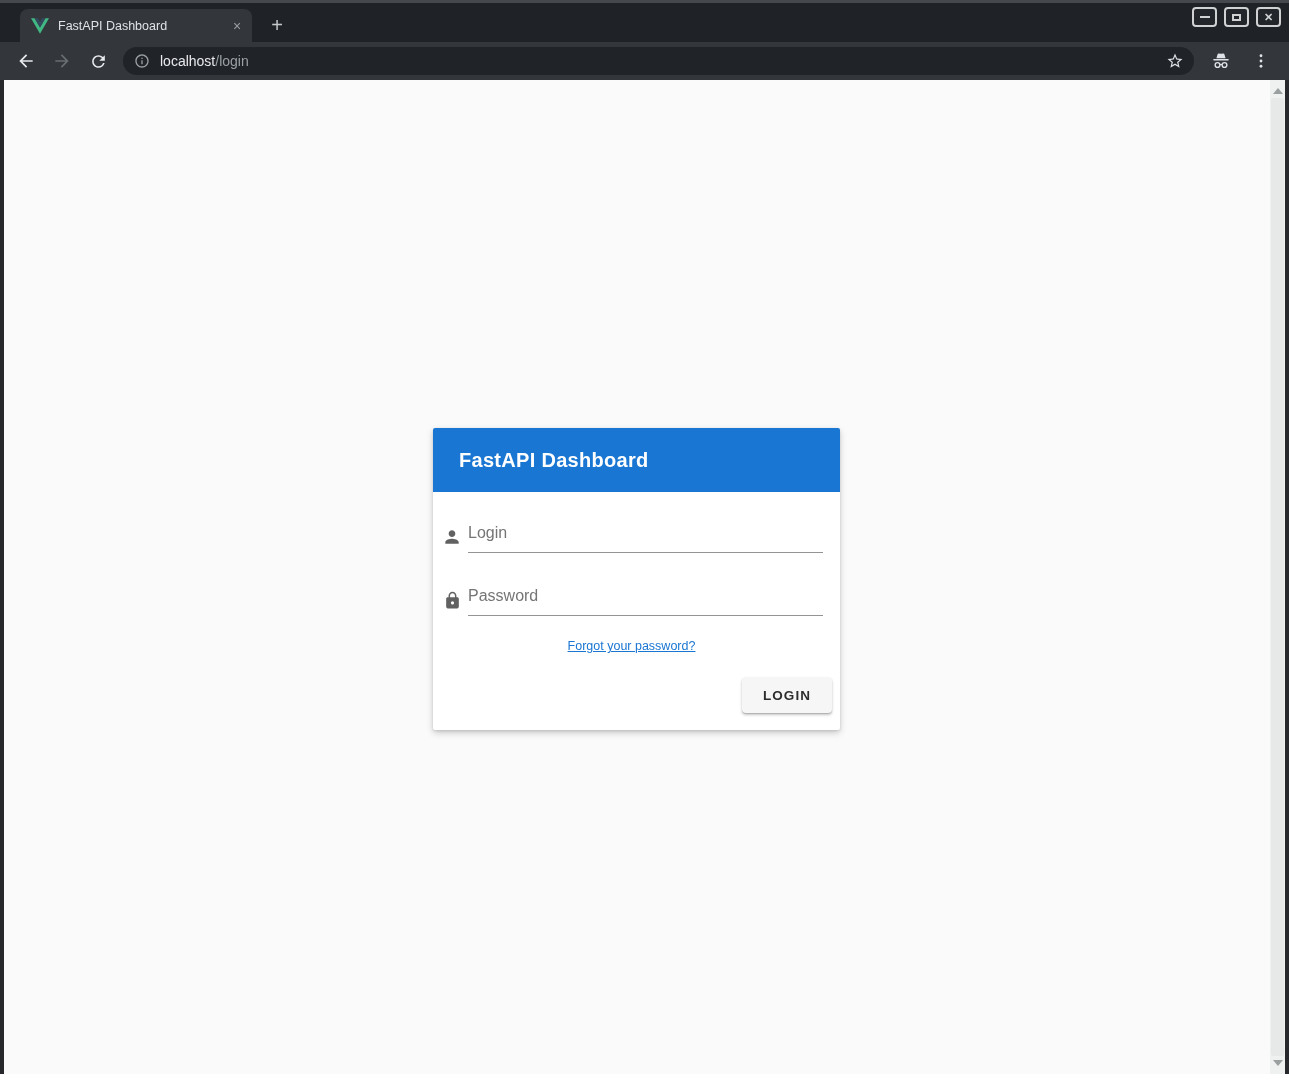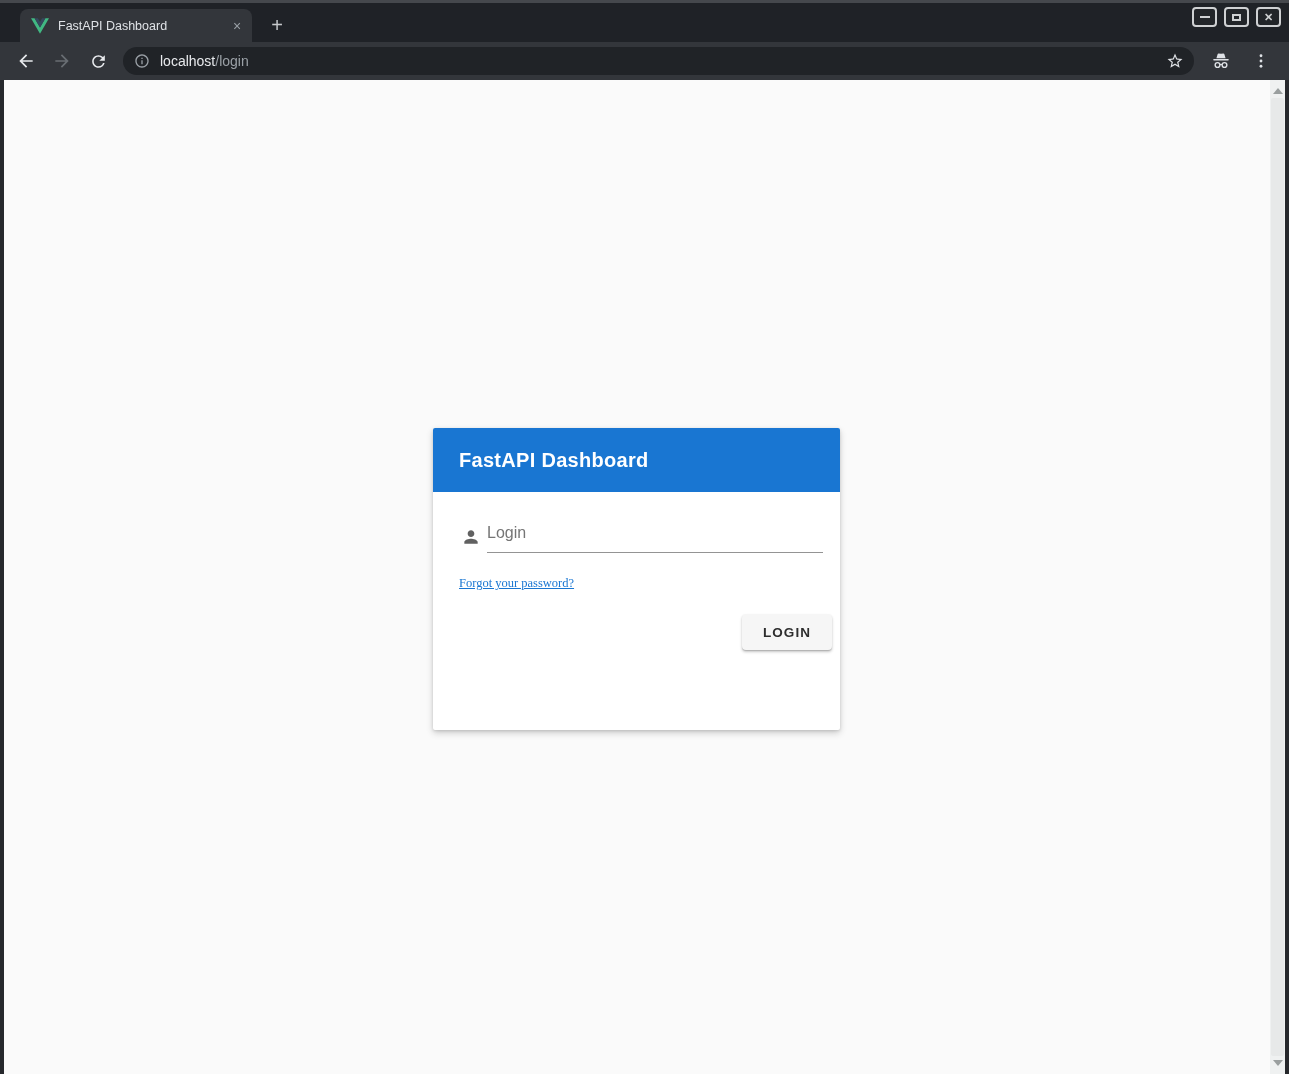--- a/index.html
+++ b/index.html
@@ -42,28 +42,28 @@
   .scroll-arrow.up { top:8px; border-left:5px solid transparent; border-right:5px solid transparent; border-bottom:6px solid #9a9f9f; }
   .scroll-arrow.down { bottom:8px; border-left:5px solid transparent; border-right:5px solid transparent; border-top:6px solid #9a9f9f; }
   .scroll-thumb { position:absolute; left:1px; top:18px; bottom:18px; width:13px; background:#e7e9e9; border-radius:2px; cursor:grab; }
 
   
   .card { position:absolute; left:429px; top:348px; width:407px; height:302px; background:#ffffff;
           border-radius:2px; box-shadow:0 3px 7px rgba(0,0,0,0.18), 0 1px 3px rgba(0,0,0,0.12); }
   .card-header { height:64px; background:#1976d2; border-radius:2px 2px 0 0; display:flex; align-items:center;
                  padding-left:26px; }
   .card-title { color:#ffffff; font-size:20px; font-weight:600; letter-spacing:.3px; }
-  .card-body { padding:26px 8px 0 26px; }
+  .card-body { padding:26px 8px 0 7px; }
   .field-row { display:flex; align-items:flex-end; margin-right:9px; }
   .field-row + .field-row { margin-top:28px; }
   .field-icon { width:24px; height:24px; margin:0 4px 4px 0; flex:0 0 auto; display:flex; align-items:center; justify-content:center; }
   .field-input { flex:1; border:none; outline:none; background:transparent; border-bottom:1px solid #949494;
                  font-family:"Liberation Sans", sans-serif; font-size:16px; color:#424242; padding:6px 0 10px; }
   .field-input::placeholder { color:#757575; opacity:1; }
-  .forgot-row { text-align:left; margin:20px 9px 0 0;font-family:Liberation Serif, serif; }
+  .forgot-row { text-align:center; margin:20px 9px 0 0; }
   .forgot-link { color:#1976d2; font-size:12.5px; text-decoration:underline; cursor:pointer; }
   .actions-row { display:flex; justify-content:flex-end; margin-top:23px; }
   .login-btn { min-width:90px; height:36px; background:#f6f6f6; border:none; border-radius:4px; cursor:pointer;
                box-shadow:0 2px 3px rgba(0,0,0,0.22), 0 1px 1px rgba(0,0,0,0.14);
                font-family:"Liberation Sans", sans-serif; font-size:13.5px; font-weight:700; letter-spacing:1.1px; color:#2d2d2d; }
 </style>
 </head>
 <body>
 
 <div class="window">
@@ -144,20 +144,28 @@
 
         <div class="field-row">
           <span class="field-icon">
             <svg width="20" height="20" viewBox="0 0 24 24">
                 <path fill="#616161" d="M12 12c2.21 0 4-1.79 4-4s-1.79-4-4-4-4 1.79-4 4 1.79 4 4 4zm0 2c-2.67 0-8 1.34-8 4v2h16v-2c0-2.66-5.33-4-8-4z"></path>
               </svg>
           </span>
           <input class="field-input" type="text" placeholder="Login" style="">
         </div>
 
+        <div class="field-row">
+          <span class="field-icon">
+            <svg width="19" height="19" viewBox="0 0 24 24">
+                <path fill="#616161" d="M18 8h-1V6c0-2.76-2.24-5-5-5S7 3.24 7 6v2H6c-1.1 0-2 .9-2 2v10c0 1.1.9 2 2 2h12c1.1 0 2-.9 2-2V10c0-1.1-.9-2-2-2zm-6 9c-1.1 0-2-.9-2-2s.9-2 2-2 2 .9 2 2-.9 2-2 2zm3.1-9H8.9V6c0-1.71 1.39-3.1 3.1-3.1 1.71 0 3.1 1.39 3.1 3.1v2z"></path>
+              </svg>
+          </span>
+          <input class="field-input" type="password" placeholder="Password" style="">
+        </div>
 
         <div class="forgot-row">
           <a class="forgot-link" href="#">Forgot your password?</a>
         </div>
 
         <div class="actions-row">
           <button class="login-btn">LOGIN</button>
         </div>
 
       </div>

